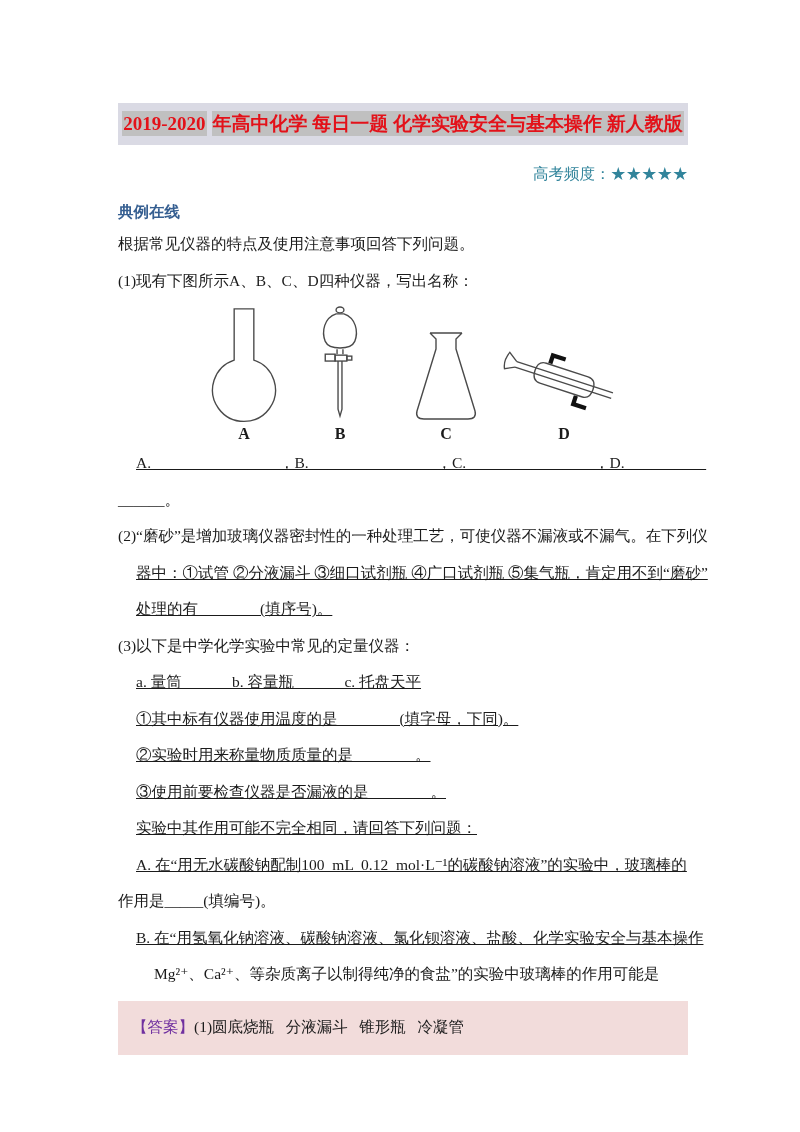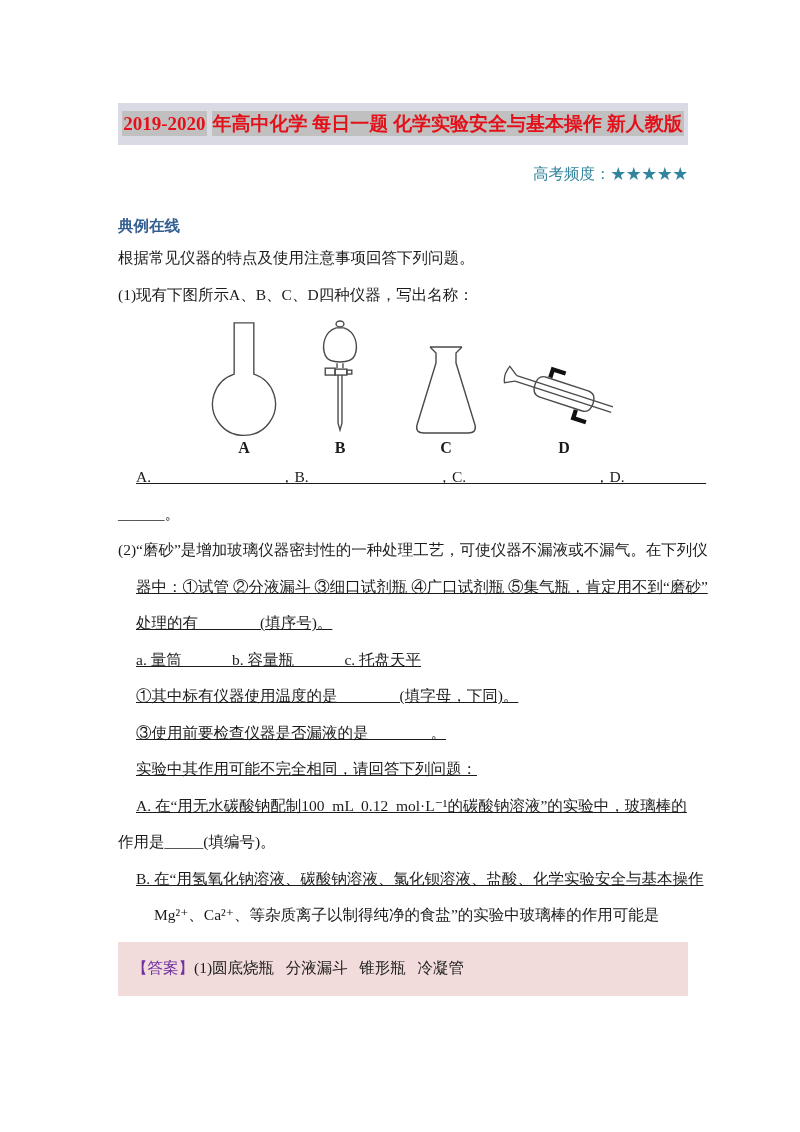--- a/index.html
+++ b/index.html
@@ -42,21 +42,21 @@
     margin-top: 12px;
     text-align: right;
     color: #31849b;
     font-size: 15.5px;
   }
   .meta .meta-line {
     line-height: 34px;
     white-space: pre;
   }
   .section-header {
-    margin-top: 21px;
+    margin-top: 7px;
     color: #365f91;
     font-weight: bold;
     font-size: 15.5px;
     line-height: 28px;
   }
   .body-line {
     font-size: 15.5px;
     line-height: 36.5px;
     white-space: pre;
   }
@@ -147,22 +147,24 @@
       </div>
     </div>
 
     <div class="body-line indent1">A. ________________，B. ________________，C. ________________，D. __________</div>
     <div class="body-line">______。</div>
 
     <div class="body-line">(2)“磨砂”是增加玻璃仪器密封性的一种处理工艺，可使仪器不漏液或不漏气。在下列仪</div>
     <div class="body-line indent1">器中：①试管 ②分液漏斗 ③细口试剂瓶 ④广口试剂瓶 ⑤集气瓶，肯定用不到“磨砂”</div>
     <div class="body-line indent1">处理的有________(填序号)。</div>
 
+    <div class="body-line">(3)以下是中学化学实验中常见的定量仪器：</div>
     <div class="body-line indent1">a. 量筒             b. 容量瓶             c. 托盘天平</div>
     <div class="body-line indent1">①其中标有仪器使用温度的是________(填字母，下同)。</div>
+    <div class="body-line indent1">②实验时用来称量物质质量的是________。</div>
     <div class="body-line indent1">③使用前要检查仪器是否漏液的是________。</div>
 
     <div class="body-line indent1">实验中其作用可能不完全相同，请回答下列问题：</div>
     <div class="body-line indent1">A. 在“用无水碳酸钠配制100  mL  0.12  mol·L⁻¹的碳酸钠溶液”的实验中，玻璃棒的</div>
     <div class="body-line">作用是_____(填编号)。</div>
     <div class="body-line indent1">B. 在“用氢氧化钠溶液、碳酸钠溶液、氯化钡溶液、盐酸、化学实验安全与基本操作</div>
     <div class="body-line indent2">Mg²⁺、Ca²⁺、等杂质离子以制得纯净的食盐”的实验中玻璃棒的作用可能是</div>
 
     <div class="answer-box">
       <div class="body-line"><span class="answer-label">【答案】</span><span>(1)圆底烧瓶   分液漏斗   锥形瓶   冷凝管</span></div>

